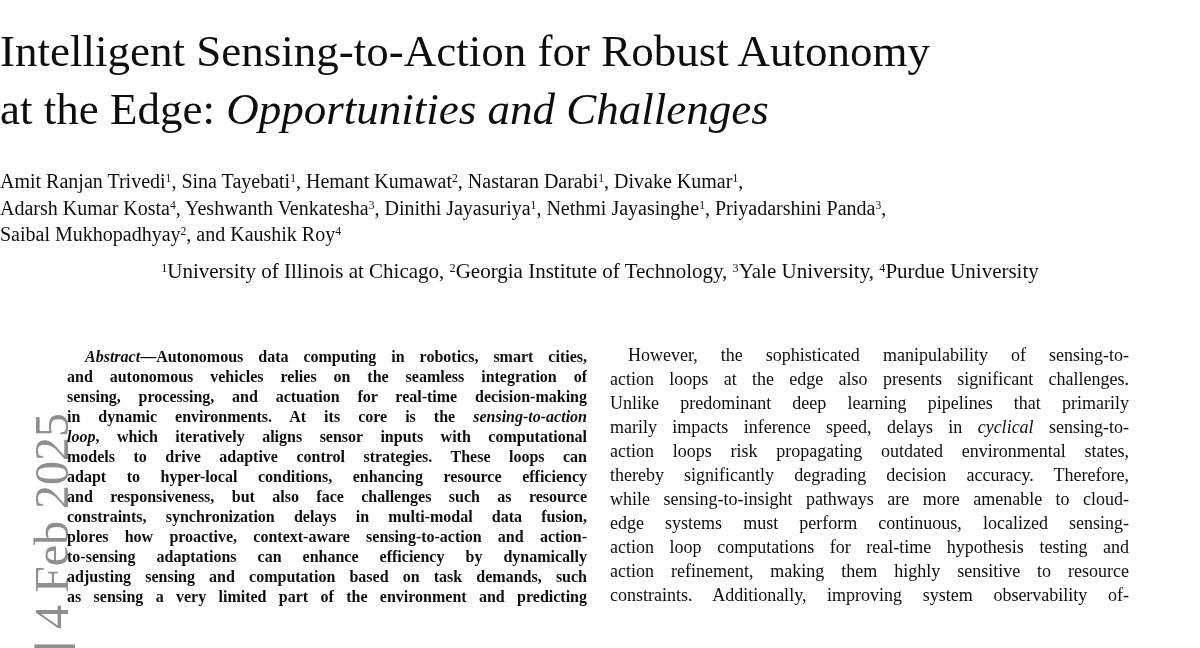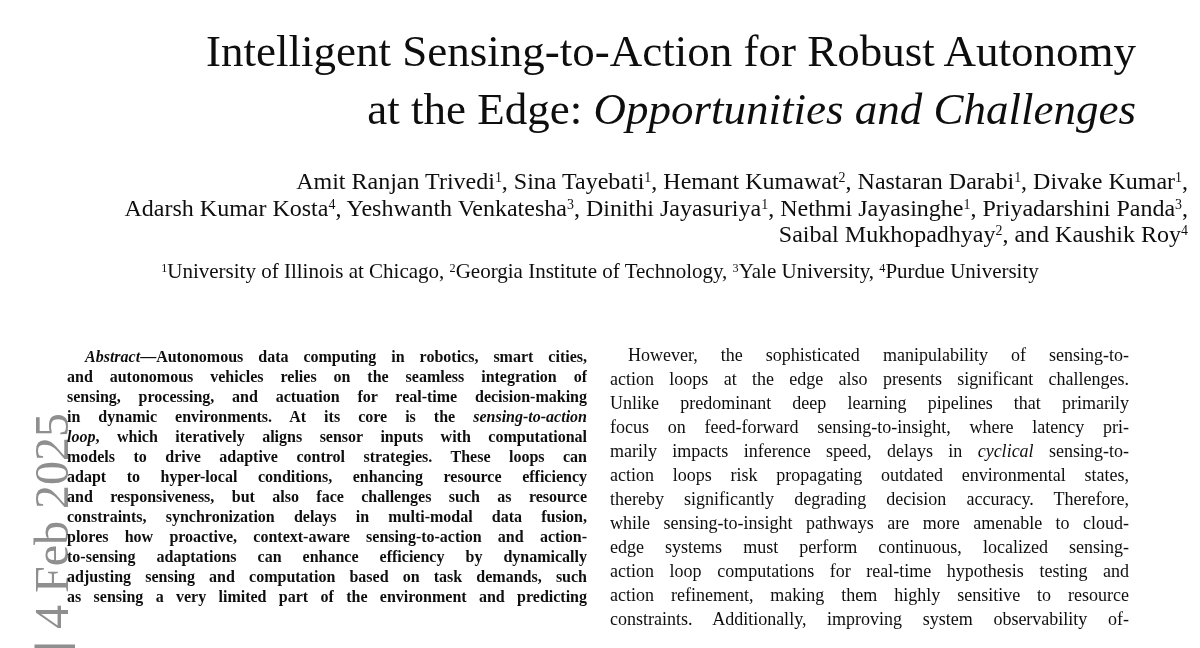--- a/index.html
+++ b/index.html
@@ -25,30 +25,30 @@
   }
   .title {
     position: absolute;
     top: 22px;
     left: 0;
     width: 1136px;
     margin: 0;
     font-size: 45px;
     font-weight: 400;
     line-height: 58px;
-    text-align: right;
+    text-align: left;
   }
   .authors {
     position: absolute;
     top: 168px;
     left: 0;
     width: 1188px;
-    font-size: 24px;
+    font-size: 20px;
     line-height: 26.5px;
-    text-align: right;
+    text-align: left;
   }
   .affils {
     position: absolute;
     top: 258px;
     left: 0;
     width: 1200px;
     font-size: 21px;
     line-height: 26px;
     text-align: center;
   }
@@ -125,21 +125,20 @@
         <div class="rline"><span>constraints, synchronization delays in multi-modal data fusion,</span></div>
         <div class="rline"><span>plores how proactive, context-aware sensing-to-action and action-</span></div>
         <div class="rline"><span>to-sensing adaptations can enhance efficiency by dynamically</span></div>
         <div class="rline"><span>adjusting sensing and computation based on task demands, such</span></div>
         <div class="rline"><span>as sensing a very limited part of the environment and predicting</span></div>
       </div>
     <div class="col intro-col">
         <div class="rline indent"><span class="">However, the sophisticated manipulability of sensing-to-</span></div>
         <div class="rline"><span>action loops at the edge also presents significant challenges.</span></div>
         <div class="rline"><span>Unlike predominant deep learning pipelines that primarily</span></div>
-        <div class="rline"><span>focus on feed-forward sensing-to-insight, where latency pri-</span></div>
         <div class="rline"><span>marily impacts inference speed, delays in </span><span class="r-i">cyclical</span><span> sensing-to-</span></div>
         <div class="rline"><span>action loops risk propagating outdated environmental states,</span></div>
         <div class="rline"><span>thereby significantly degrading decision accuracy. Therefore,</span></div>
         <div class="rline"><span>while sensing-to-insight pathways are more amenable to cloud-</span></div>
         <div class="rline"><span>edge systems must perform continuous, localized sensing-</span></div>
         <div class="rline"><span>action loop computations for real-time hypothesis testing and</span></div>
         <div class="rline"><span>action refinement, making them highly sensitive to resource</span></div>
         <div class="rline"><span>constraints. Additionally, improving system observability of-</span></div>
       </div>
   </div>

